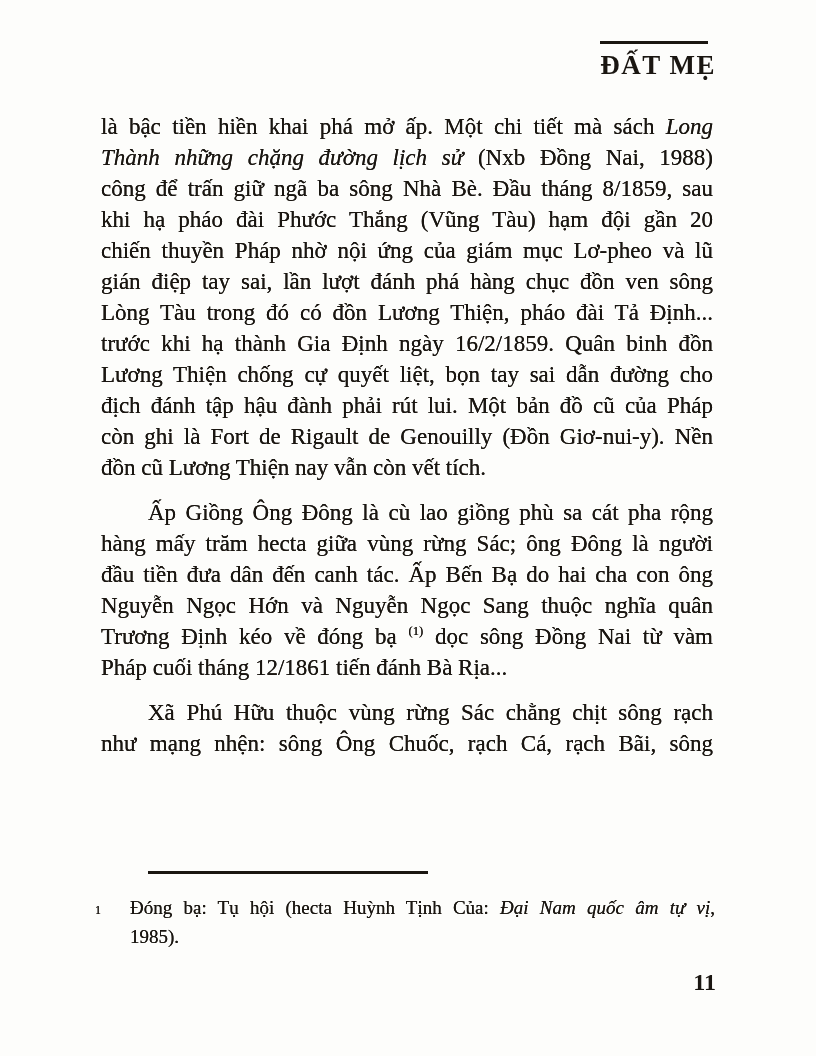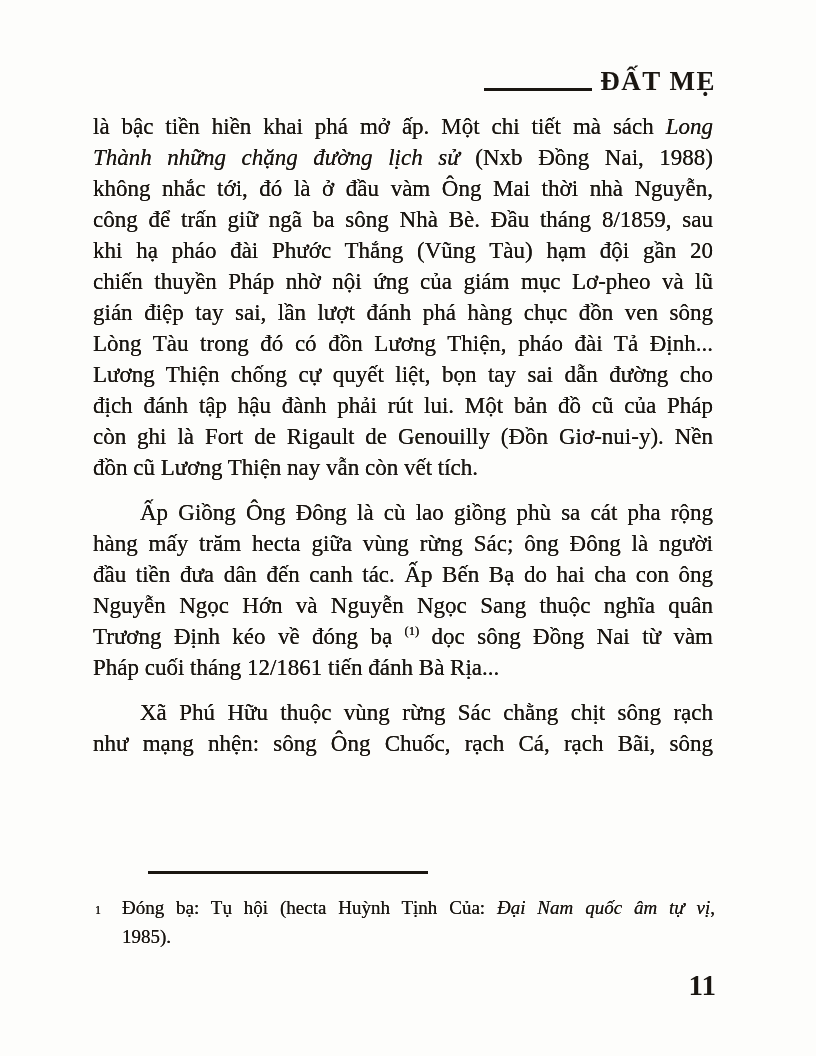--- a/index.html
+++ b/index.html
@@ -9,24 +9,25 @@
     height: 1056px;
     background: #fdfdfb;
     color: #1a1611;
     font-family: "Liberation Serif", "DejaVu Serif", serif;
     overflow: hidden;
   }
 
   
   .running-header {
     position: absolute;
-    top: 66px;
+    top: 41px;
     right: 100px;
     display: flex;
     align-items: flex-end;
+    flex-direction: column;
   }
   .header-rule {
     width: 108px;
     height: 3px;
     background: #1a1611;
     align-self: flex-end;
     margin-bottom: 6px;
     margin-right: 8px;
   }
   .header-title {
@@ -41,21 +42,21 @@
     position: absolute;
     left: 93px;
     top: 111px;
     width: 620px;
     font-size: 23px;
     line-height: 31px;
     text-shadow: 0 0 0.5px #1a1611;
     hyphens: none;
   }
   .paragraph + .paragraph { margin-top: 14px; }
-  .line { text-align: justify; text-align-last: justify; }
+  .line { text-align: justify; text-align-last: justify; margin-left: 8px; }
   .line.no-flush { text-align-last: left; }
   .line.indent { text-indent: 47px; }
   .italic { font-style: italic; }
   sup.fnref { font-size: 0.55em; vertical-align: super; line-height: 0; }
 
   
   .footnote-separator {
     position: absolute;
     left: 148px;
     top: 871px;
@@ -79,44 +80,44 @@
     font-size: 12px;
     padding-top: 3px;
   }
   .footnote-lines { flex: 1; }
 
   
   .page-number {
     position: absolute;
     top: 969px;
     right: 100px;
-    font-size: 29px;
+    font-size: 24px;
     font-weight: 700;
   }
 </style>
 </head>
 <body>
 
 <div class="page">
 
   <div class="running-header">
     <div class="header-rule"></div>
     <div class="header-title">ĐẤT MẸ</div>
   </div>
 
   <div class="body-text">
       <div class="paragraph">
         <div class="line"><span>là bậc tiền hiền khai phá mở ấp. Một chi tiết mà sách </span><span class="italic">Long</span></div>
         <div class="line"><span class="italic">Thành những chặng đường lịch sử</span><span> (Nxb Đồng Nai, 1988)</span></div>
-        <div class="line"><span>không nhắc tới, đó là ở đầu vàm Ông Mai thời nhà Nguyễn,</span></div>
         <div class="line"><span>công để trấn giữ ngã ba sông Nhà Bè. Đầu tháng 8/1859, sau</span></div>
         <div class="line"><span>khi hạ pháo đài Phước Thắng (Vũng Tàu) hạm đội gần 20</span></div>
         <div class="line"><span>chiến thuyền Pháp nhờ nội ứng của giám mục Lơ-pheo và lũ</span></div>
         <div class="line"><span>gián điệp tay sai, lần lượt đánh phá hàng chục đồn ven sông</span></div>
         <div class="line"><span>Lòng Tàu trong đó có đồn Lương Thiện, pháo đài Tả Định...</span></div>
+        <div class="line"><span>trước khi hạ thành Gia Định ngày 16/2/1859. Quân binh đồn</span></div>
         <div class="line"><span>Lương Thiện chống cự quyết liệt, bọn tay sai dẫn đường cho</span></div>
         <div class="line"><span>địch đánh tập hậu đành phải rút lui. Một bản đồ cũ của Pháp</span></div>
         <div class="line"><span>còn ghi là Fort de Rigault de Genouilly (Đồn Giơ-nui-y). Nền</span></div>
         <div class="line no-flush"><span>đồn cũ Lương Thiện nay vẫn còn vết tích.</span></div>
       </div>
       <div class="paragraph">
         <div class="line indent"><span>Ấp Giồng Ông Đông là cù lao giồng phù sa cát pha rộng</span></div>
         <div class="line"><span>hàng mấy trăm hecta giữa vùng rừng Sác; ông Đông là người</span></div>
         <div class="line"><span>đầu tiền đưa dân đến canh tác. Ấp Bến Bạ do hai cha con ông</span></div>
         <div class="line"><span>Nguyễn Ngọc Hớn và Nguyễn Ngọc Sang thuộc nghĩa quân</span></div>

